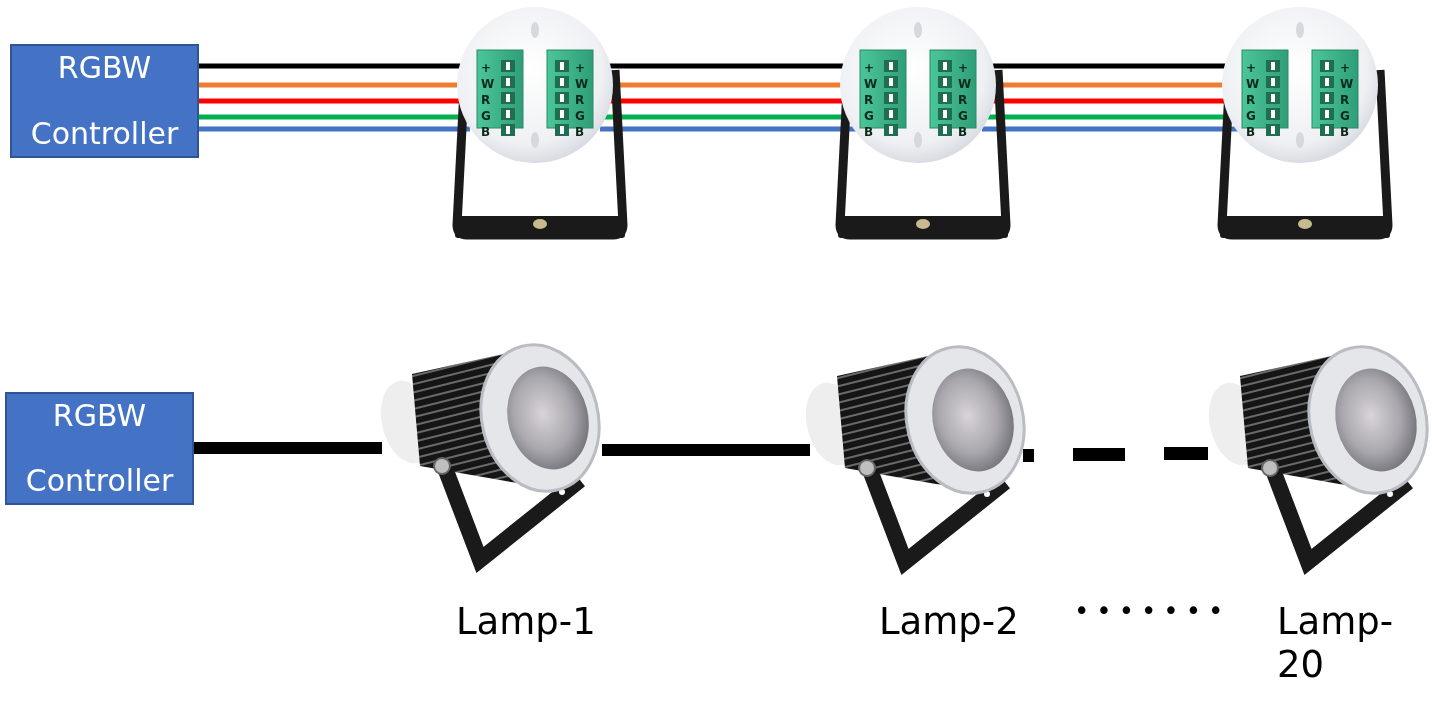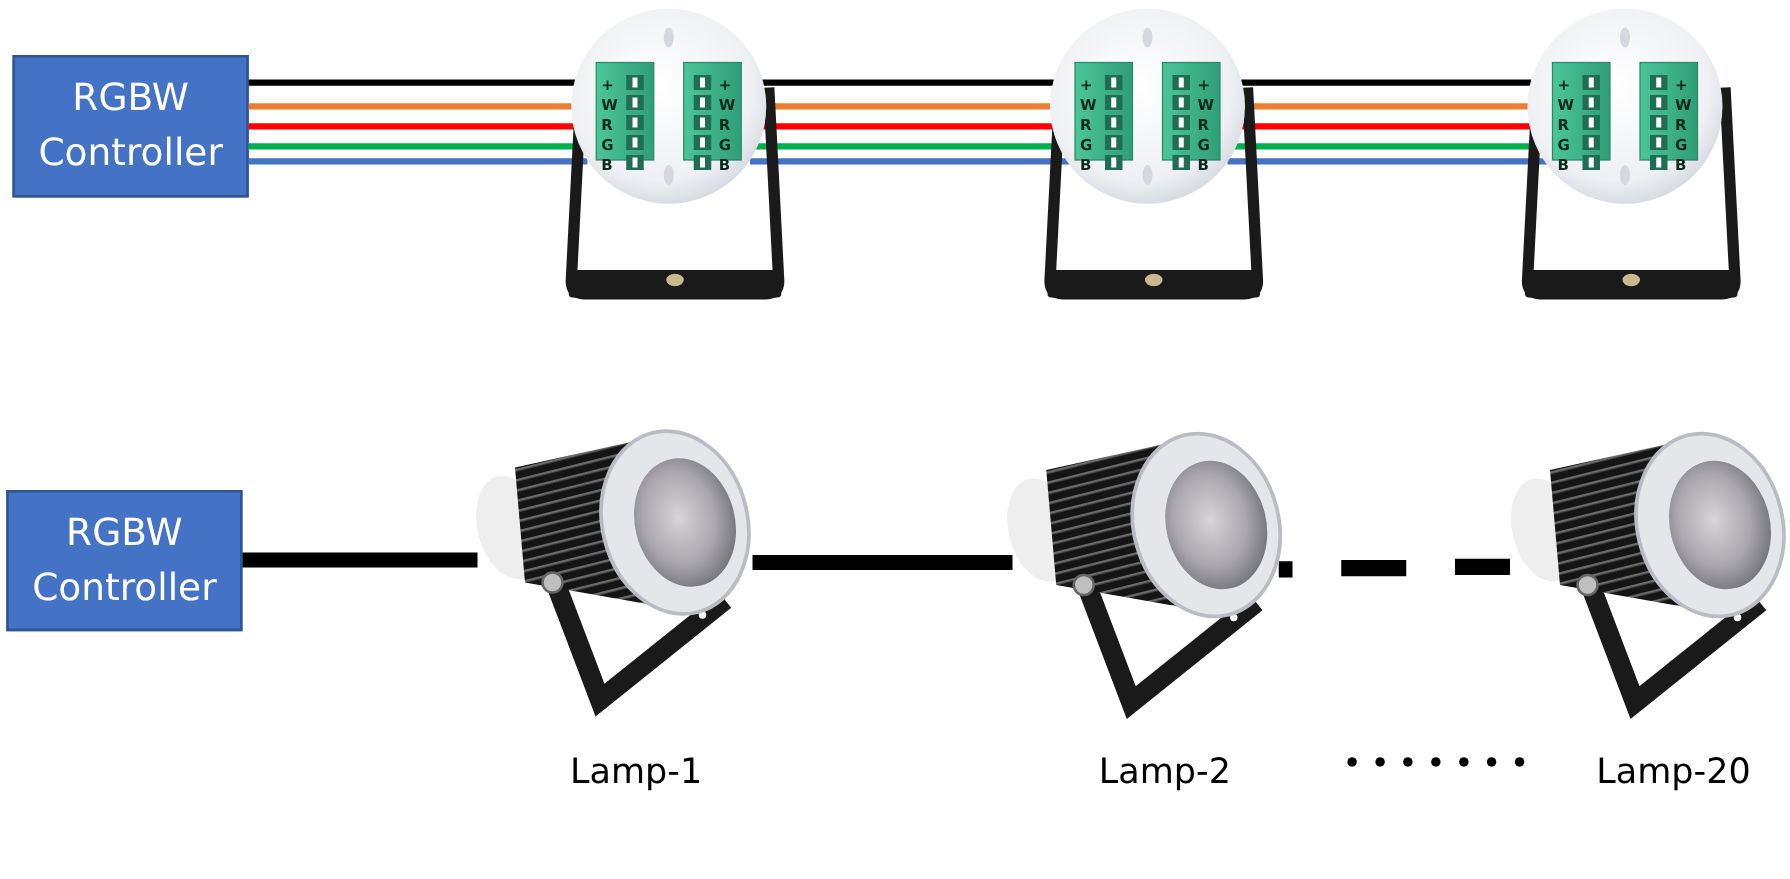--- a/index.html
+++ b/index.html
@@ -1,22 +1,22 @@
 <!DOCTYPE html>
 <html><head>
 <meta charset="utf-8">
 <style>
   html, body { margin:0; padding:0; background:#ffffff; }
   body { width:1432px; height:703px; position:relative; overflow:hidden; font-family:"Liberation Sans", sans-serif; }
   .ctrl { position:absolute; background:#4472c4; border:2px solid #2f5597; box-sizing:border-box; color:#fff;
-          display:flex; flex-direction:column; align-items:center; justify-content:center; font-family:"DejaVu Sans", sans-serif;
+          display:flex; flex-direction:column; align-items:center; justify-content:space-between; font-family:"DejaVu Sans", sans-serif;
           font-size:30px; line-height:44px; }
   .ctrl1 { left:10px; top:44px; width:189px; height:114px; }
   .ctrl2 { left:5px; top:392px; width:189px; height:113px; }
-  .label { position:absolute; font-family:"DejaVu Sans", sans-serif; font-size:28px; color:#000; }
+  .label { position:absolute; font-family:"DejaVu Sans", sans-serif; font-size:37px; color:#000; }
   svg.diagram { position:absolute; left:0; top:0; }
   .term-label { font-family:"DejaVu Sans", sans-serif; font-size:12px; font-weight:bold; fill:#0b2a1a; }
 </style>
 </head>
 <body>
 
 <div class="ctrl ctrl1">
   <span>RGBW</span>
   <span>Controller</span>
 </div>

